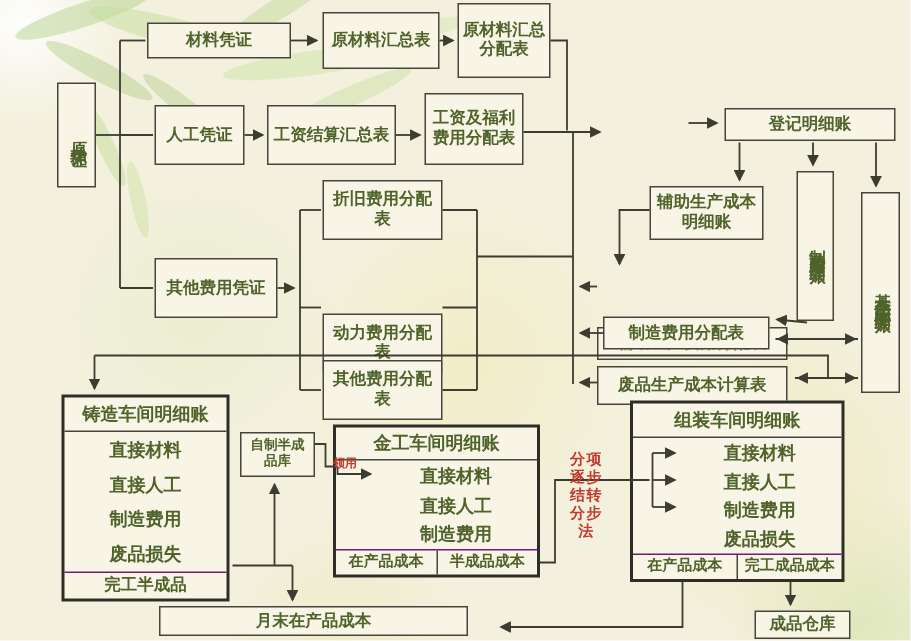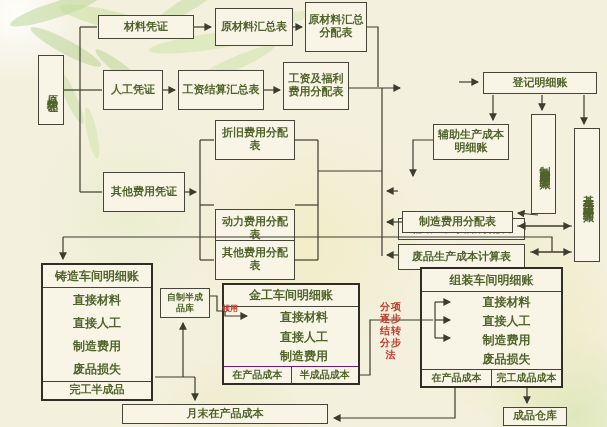--- a/index.html
+++ b/index.html
@@ -59,21 +59,21 @@
   <div class="box" style="left:215px;top:120px;width:80px;height:40px;">折旧费用分配表</div>
   <div class="box" style="left:215px;top:185px;width:80px;height:40px;margin-top:24px;">动力费用分配表</div>
   <div class="box" style="left:215px;top:240px;width:80px;height:40px;">其他费用分配表</div>
   <div class="box" style="left:433px;top:124px;width:76px;height:36px;">辅助生产成本明细账</div>
   <div class="box vert" style="left:531px;top:114px;width:25px;height:100px;">制造费用明细账</div>
   <div class="box vert" style="left:574px;top:128px;width:26px;height:134px;">基本生产成本明细账</div>
   <div class="box" style="left:398px;top:180px;width:127px;height:22px;margin-top:38px;">辅助生产费用分配表</div>
   <div class="box" style="left:402px;top:211px;width:111px;height:22px;">制造费用分配表</div>
   <div class="box" style="left:398px;top:244px;width:127px;height:26px;">废品生产成本计算表</div>
   <div class="box" style="left:160px;top:288px;width:50px;height:30px;font-size:9px;">自制半成品库</div>
-  <div class="box" style="left:122px;top:404px;width:206px;height:20px;">月末在产品成本</div>
+  <div class="box" style="left:106px;top:404px;width:206px;height:20px;">月末在产品成本</div>
   <div class="box" style="left:503px;top:407px;width:64px;height:19px;">成品仓库</div>
 
   <div class="box bigbox" style="left:41px;top:263px;width:112px;height:138px;">
     <div class="ws-header" style="height:22px;">铸造车间明细账</div>
     <div class="ws-items">
       <div>直接材料</div>
       <div>直接人工</div>
       <div>制造费用</div>
       <div>废品损失</div>
     </div>

